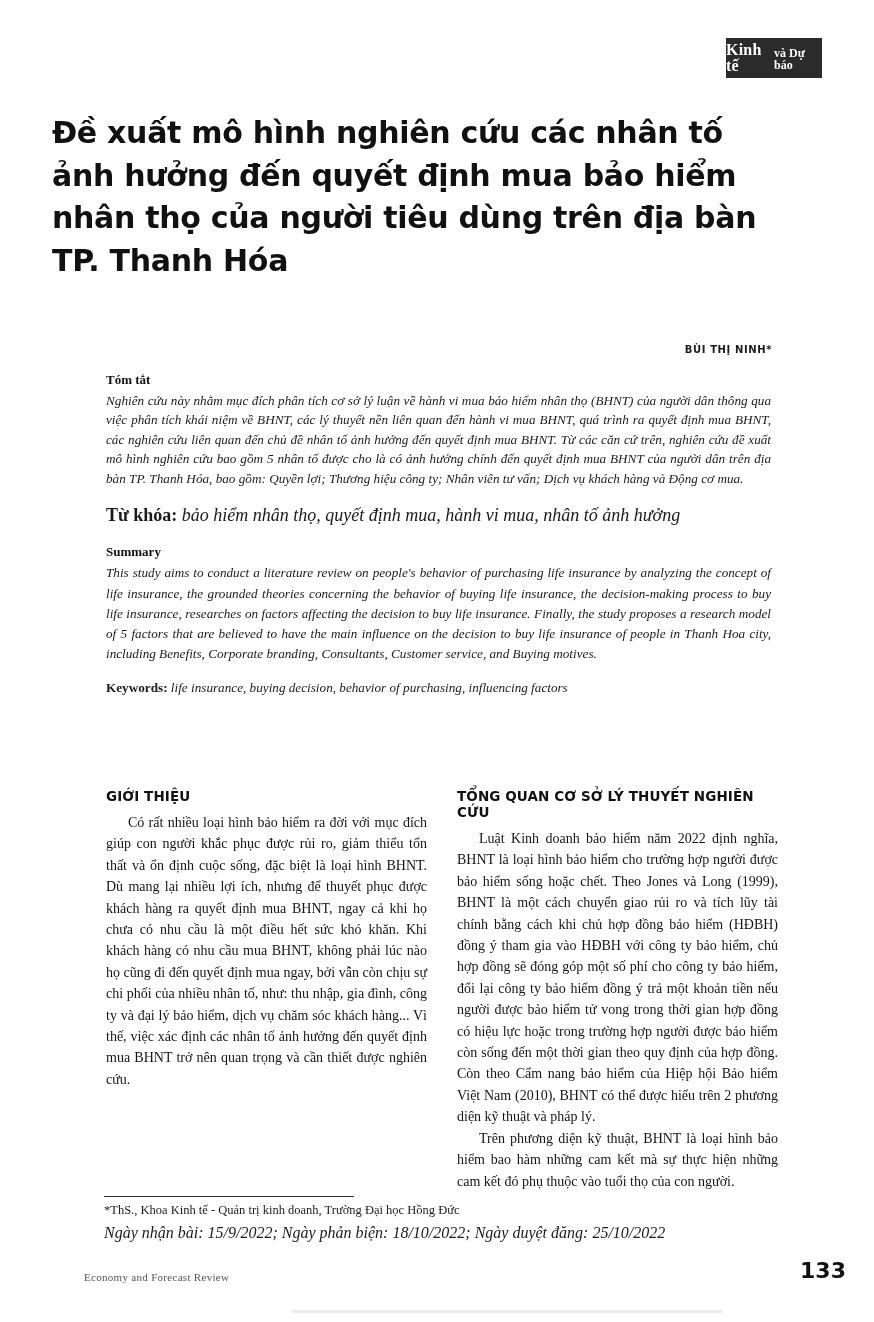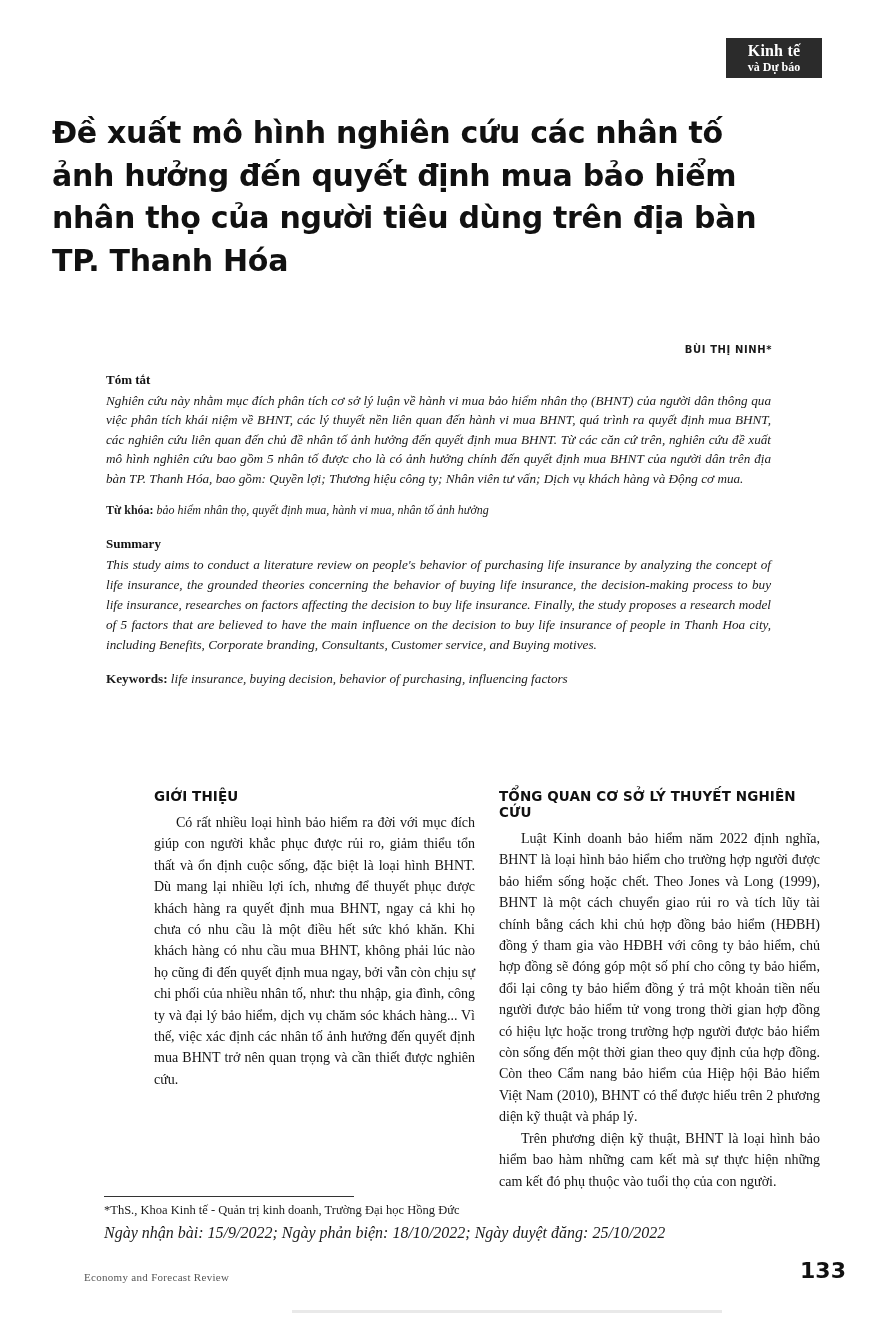--- a/index.html
+++ b/index.html
@@ -30,21 +30,20 @@
   
   .logo-box {
     position: absolute;
     right: 0;
     top: 38px;
     width: 96px;
     height: 40px;
     background: #2b2b2b;
     color: #ffffff;
     display: flex;
-    flex-direction: column;
     align-items: center;
     justify-content: center;
     line-height: 1.0;
   }
   .logo-line1 {
     font-family: "Liberation Serif", serif;
     font-weight: bold;
     font-size: 16px;
     letter-spacing: 0.2px;
   }
@@ -103,21 +102,21 @@
     font-style: italic;
     font-size: 13.2px;
     line-height: 1.47;
     text-align: justify;
     margin: 0;
     color: #1a1a1a;
   }
   .kw-block {
     margin-top: 14px;
     font-family: "Liberation Serif", serif;
-    font-size: 12px;
+    font-size: 18px;
     line-height: 1.47;
     text-align: justify;
   }
   .kw-label {
     font-weight: bold;
     font-style: normal;
   }
   .kw-text {
     font-style: italic;
   }
@@ -137,22 +136,21 @@
     font-size: 13.2px;
   }
 
   
   .cols {
     position: absolute;
     left: 54px;
     top: 788px;
     width: 672px;
     display: flex;
-    gap: 24px;
-    margin-left: 48px;
+    gap: 30px;
   }
   .col {
     width: 321px;
   }
   .col-head {
     font-family: "DejaVu Sans", sans-serif;
     font-weight: bold;
     font-size: 13.5px;
     margin: 0 0 8px 0;
     letter-spacing: 0.1px;

